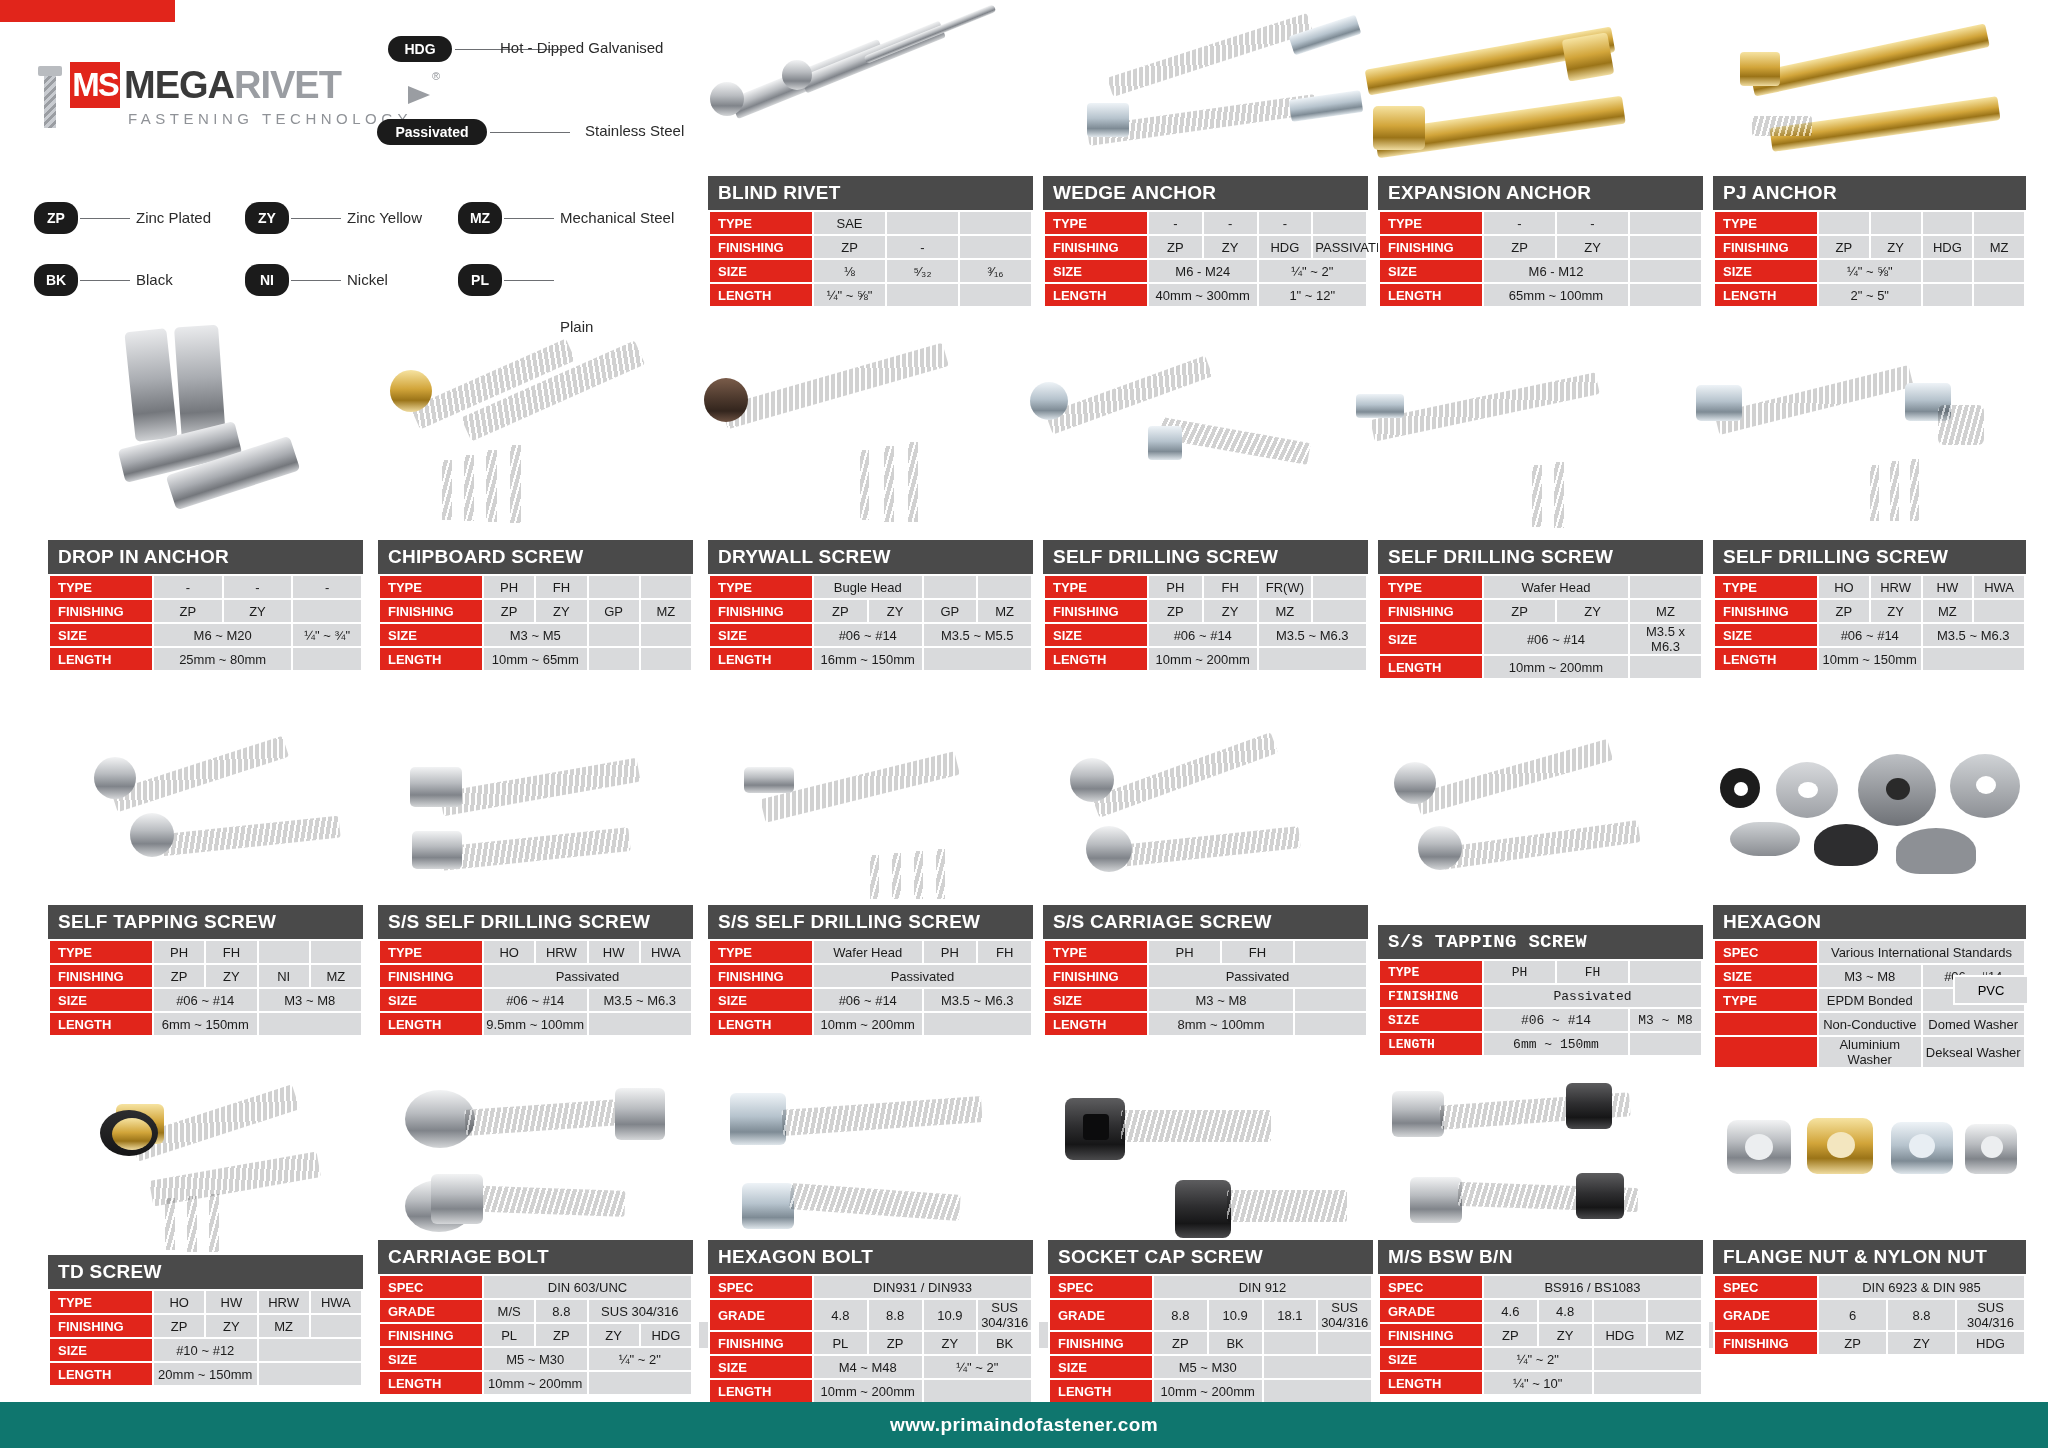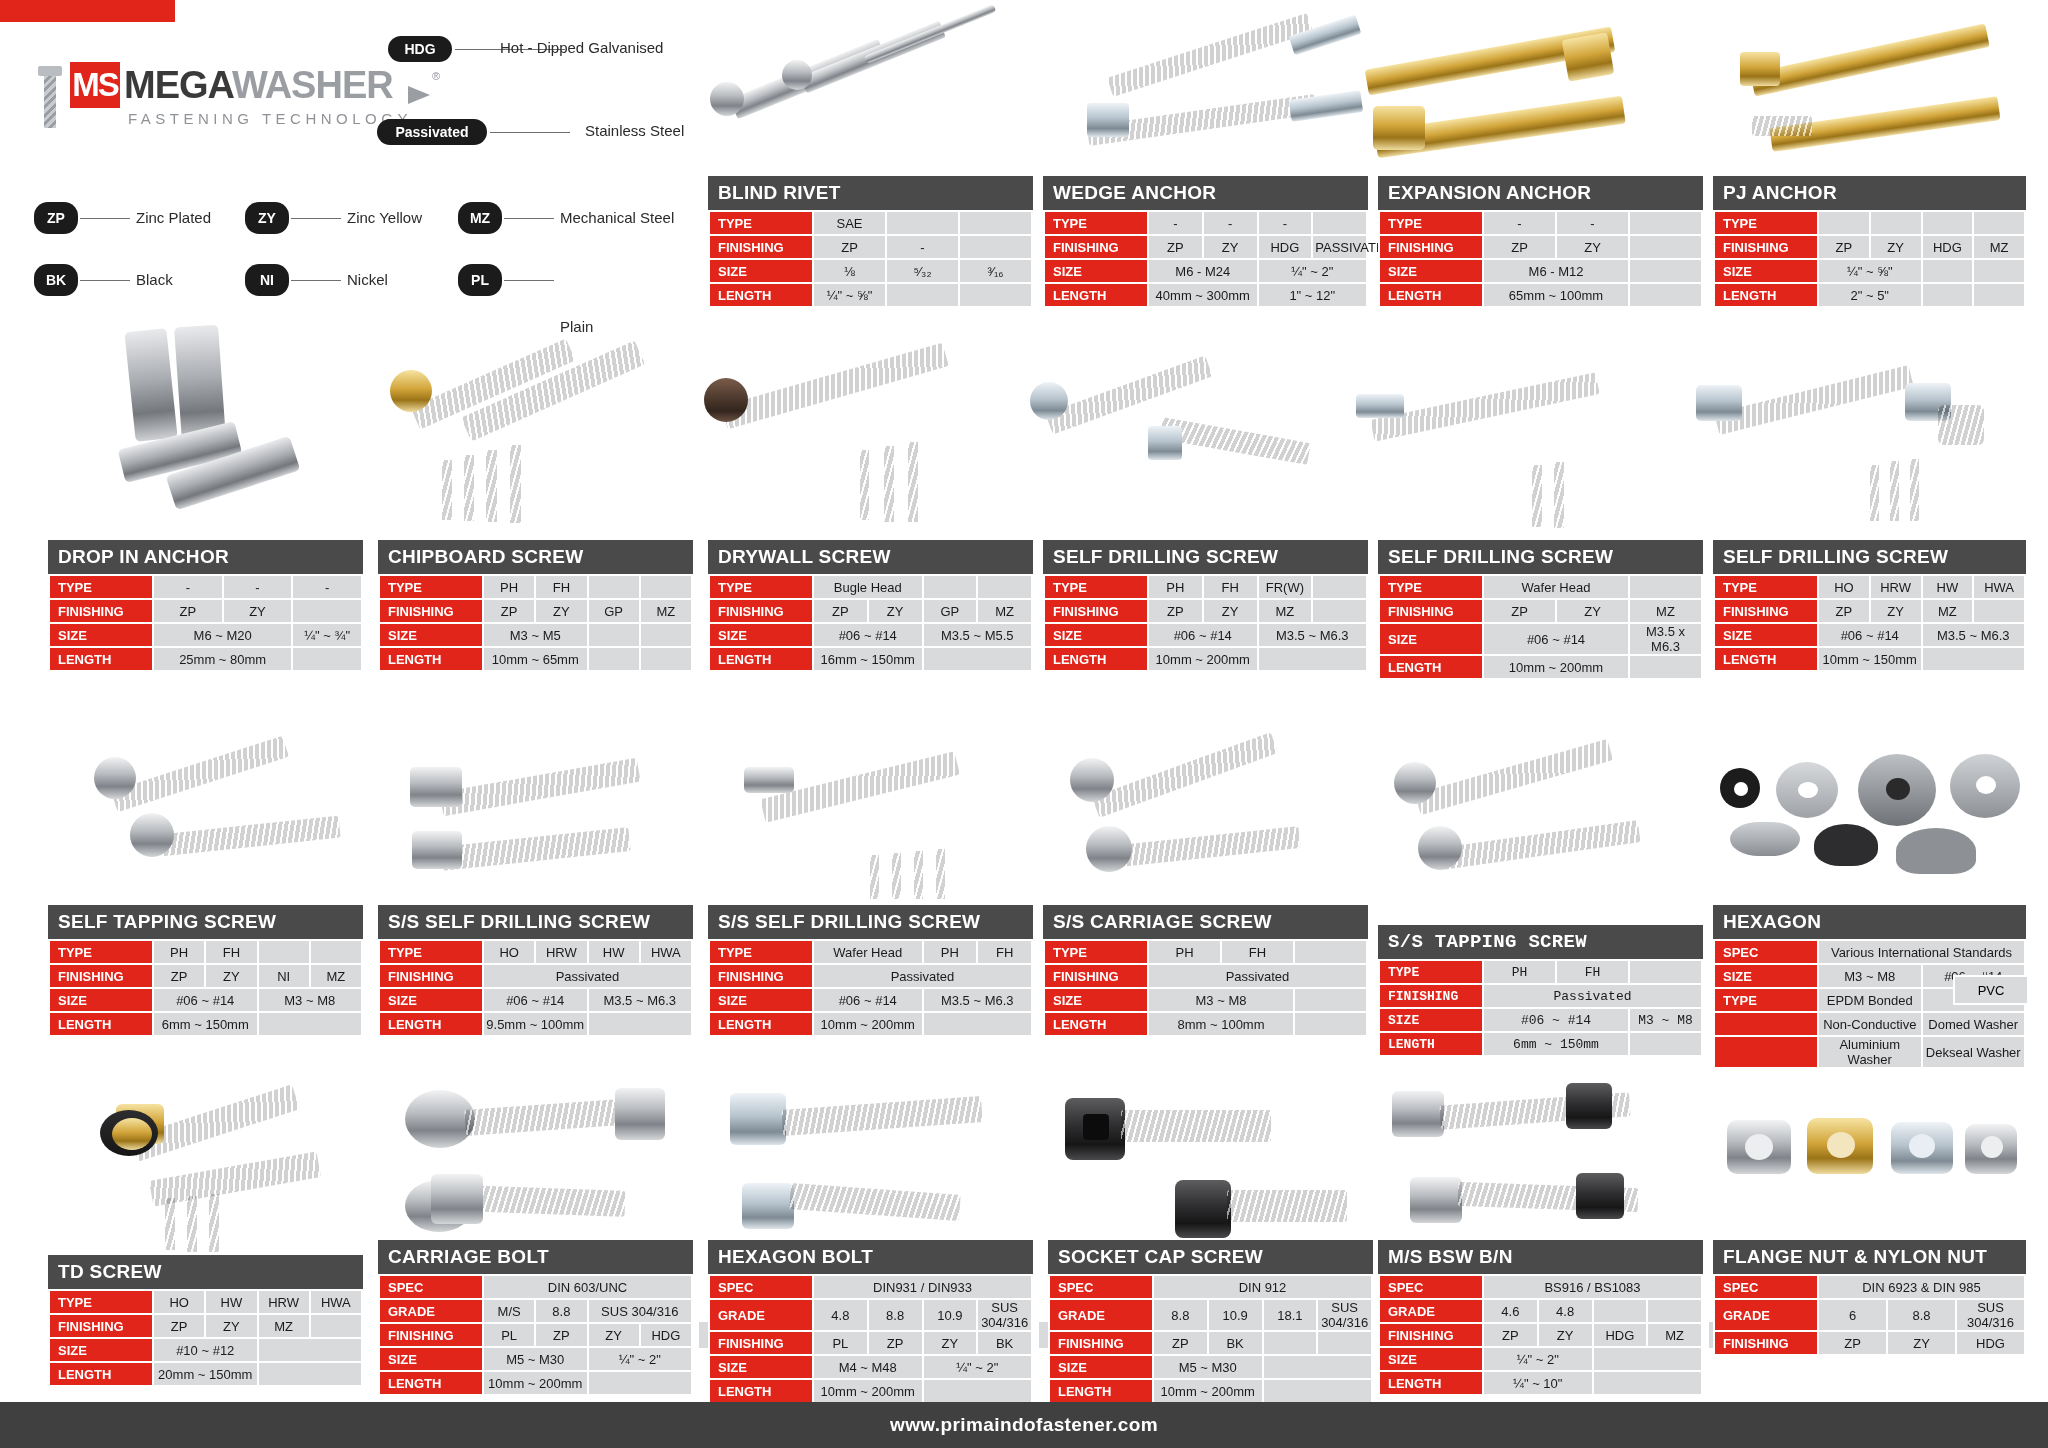--- a/index.html
+++ b/index.html
@@ -35,21 +35,21 @@
   table.spec{border-collapse:collapse;width:100%;table-layout:fixed;}
   table.spec td{border:2px solid #ffffff;height:22px;font-size:13px;text-align:center;
         background:#d9dadc;color:#1b1b1b;padding:0 2px;}
   table.spec td.hdr{background:#e1251b;color:#ffffff;font-weight:bold;font-size:13px;
         text-align:left;padding-left:8px;width:92px;}
 
   
   .img-area{position:absolute;}
 
   
-  .footer{position:absolute;left:0;bottom:0;width:2048px;height:46px;background:#404040;}
+  .footer{position:absolute;left:0;bottom:0;width:2048px;height:46px;background:#0f766e;}
   .footer span{display:block;color:#fff;text-align:center;font-size:19px;font-weight:bold;
         line-height:46px;letter-spacing:.4px;}
 
   
   .ill{position:absolute;}
   .metal-silver{background:linear-gradient(180deg,#f2f3f4 0%,#b9bcc0 40%,#80848a 70%,#d4d6d8 100%);}
   .metal-zinc{background:linear-gradient(180deg,#eef3f7 0%,#b6c3cd 45%,#7e8b95 75%,#dfe6eb 100%);}
   .metal-gold{background:linear-gradient(180deg,#f6e3a1 0%,#d2a53a 45%,#9b7418 72%,#f0dca0 100%);}
   .metal-brown{background:linear-gradient(180deg,#7a5c4a 0%,#4e3a2e 45%,#33251d 75%,#6d5243 100%);}
   .metal-black{background:linear-gradient(180deg,#5d5d5f 0%,#2e2e30 45%,#161617 75%,#4a4a4c 100%);}
@@ -64,21 +64,21 @@
 
 <div class="logo-wrap">
   <div class="logo-screw">
     <div class="head"></div>
       <div class="shaft"></div>
   </div>
   <div class="logo-ms">
     <span>MS</span>
   </div>
   <div class="logo-mega">
-    <span style="display:inline">MEGA</span><span class="grey" style="display:inline">WASHER</span>
+    <span style="display:inline">MEGA</span><span class="grey" style="display:inline">RIVET</span>
   </div>
   <div class="logo-arrow"></div>
   <div class="logo-reg">®</div>
   <div class="logo-tag">FASTENING TECHNOLOGY</div>
 </div>
 
 <div class="pill wide" style="left:388px;top:36px;width:64px;height:26px;">
   <span>HDG</span>
 </div>
 <div class="leg-line" style="left:455px;top:49px;width:110px;"></div>

